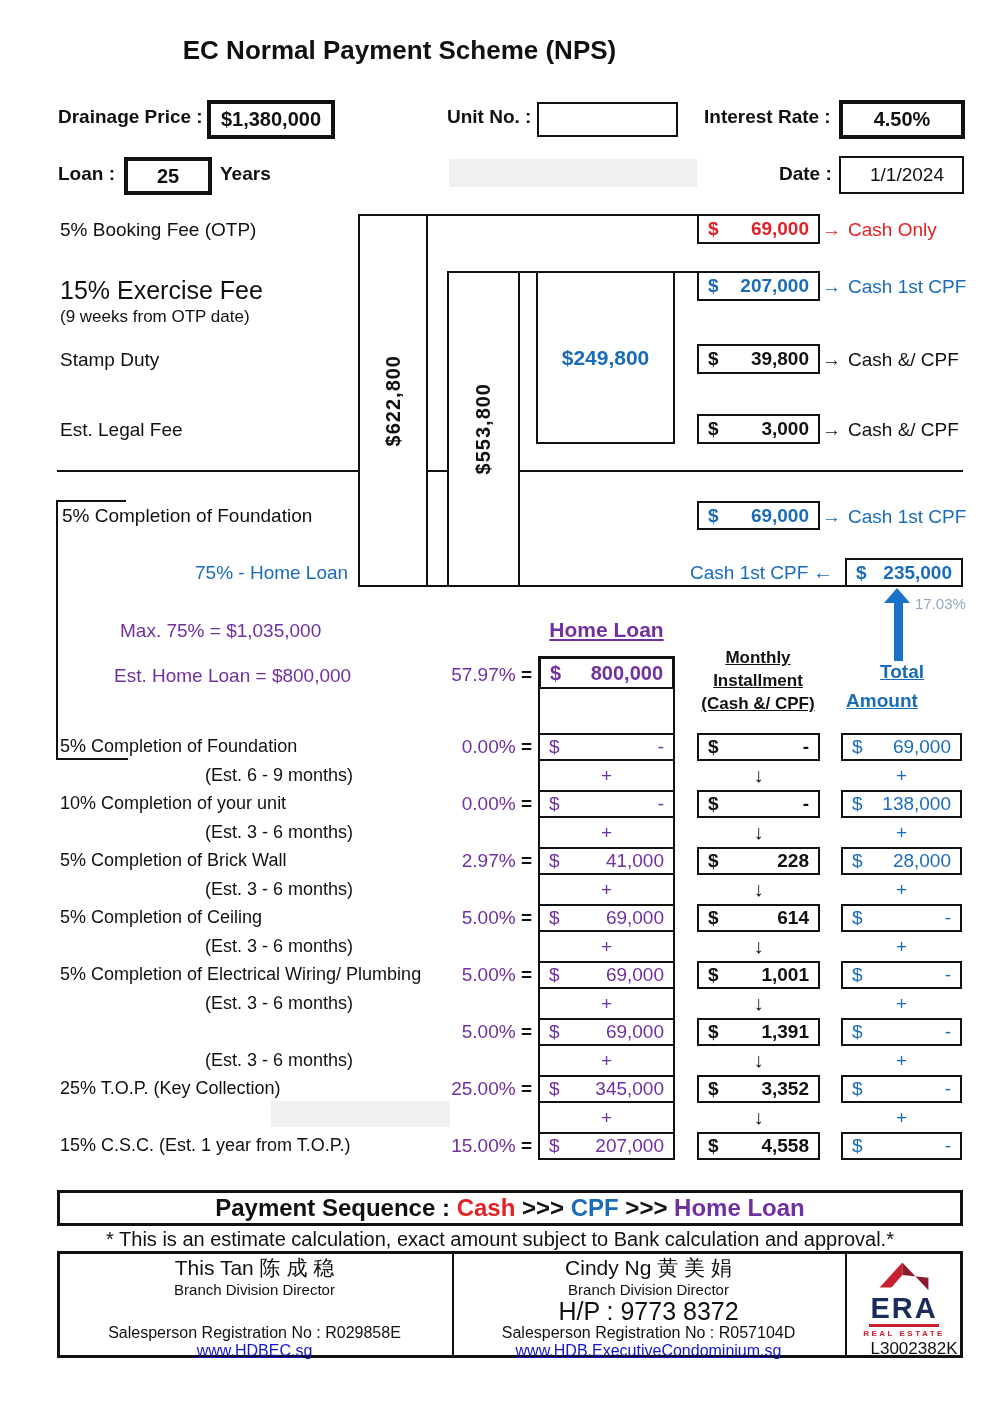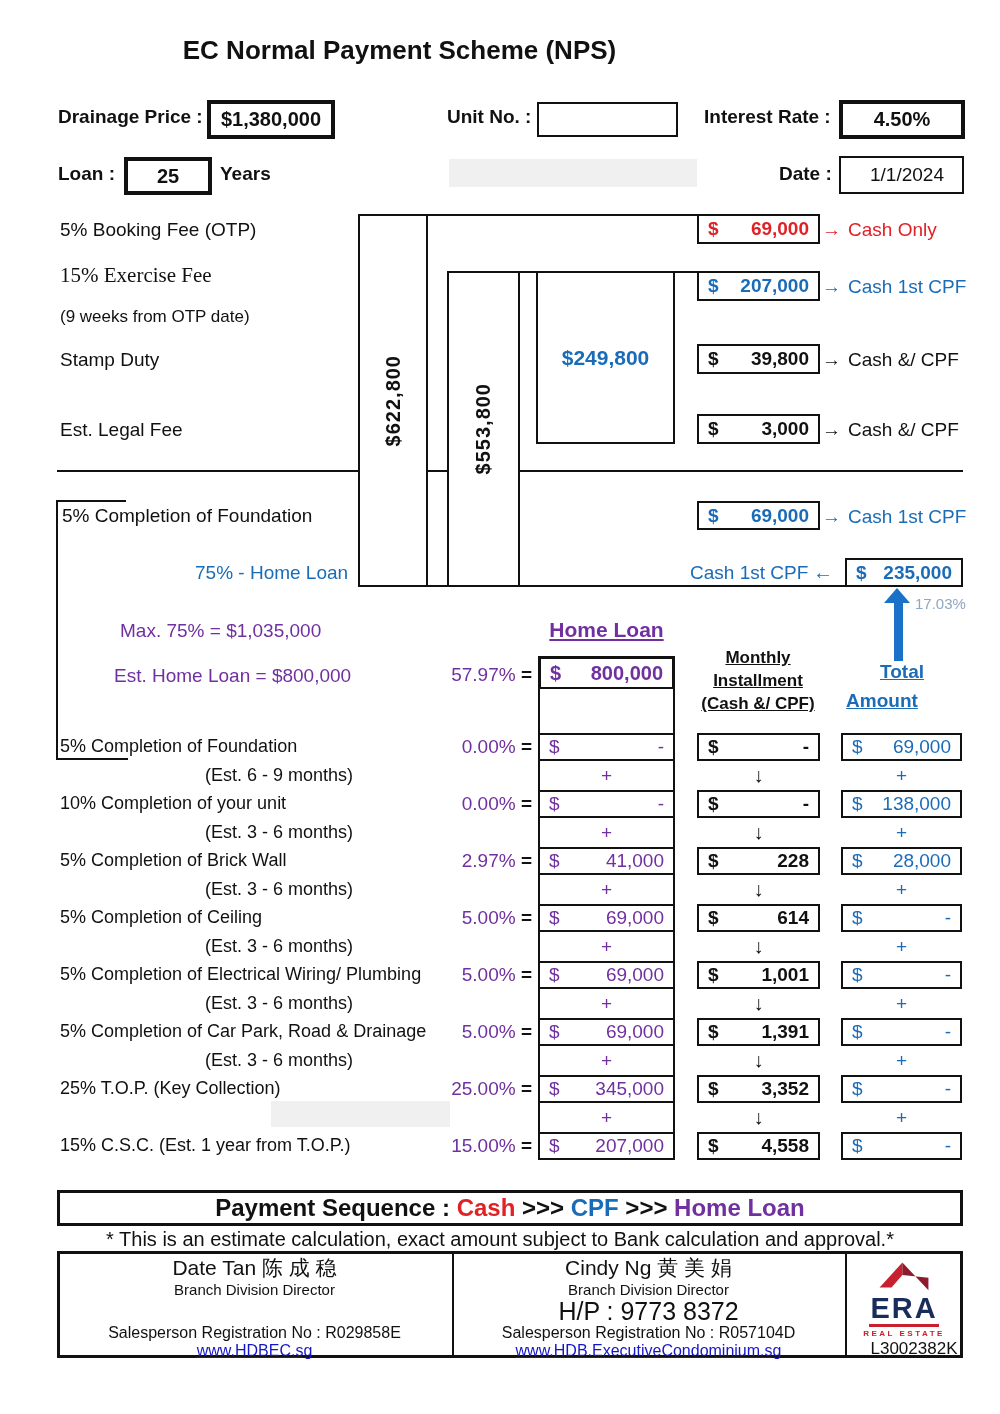--- a/index.html
+++ b/index.html
@@ -66,21 +66,21 @@
     <span class="vtext">$622,800</span>
   </div>
   <div class="obox ctr" style="left:447px;top:271px;width:73px;height:316px;">
     <span class="vtext">$553,800</span>
   </div>
   <div class="obox ctr" style="left:536px;top:271px;width:139px;height:173px;text-align:right;">
     <span class="b blue" style="font-size:21px;">$249,800</span>
   </div>
 
   <div class="t" style="left:60px;top:219px;font-size:19px;">5% Booking Fee (OTP)</div>
-  <div class="t" style="left:60px;top:263px;font-size:21px;font-family:Liberation Serif, serif;">15% Exercise Fee</div>
+  <div class="t" style="left:60px;top:276px;font-size:25px;">15% Exercise Fee</div>
   <div class="t" style="left:60px;top:307px;font-size:17px;">(9 weeks from OTP date)</div>
   <div class="t" style="left:60px;top:349px;font-size:19px;">Stamp Duty</div>
   <div class="t" style="left:60px;top:419px;font-size:19px;text-align:right;">Est. Legal Fee</div>
   <div class="t" style="left:62px;top:505px;font-size:19px;">5% Completion of Foundation</div>
   <div class="t blue" style="left:195px;top:562px;font-size:19px;">75% - Home Loan</div>
 
   <div class="obox amt red" style="left:697px;top:214px;width:123px;height:30px;">
     <span>$</span>
       <span>69,000</span>
   </div>
@@ -241,21 +241,20 @@
       <span>$</span>
       <span>1,001</span>
     </div>
   <div class="t tc" style="left:697px;top:992px;width:123px;font-size:20px;">↓</div>
   <div class="obox amtn blue" style="left:841px;top:961px;width:121px;height:28px;">
       <span>$</span>
       <span>-</span>
     </div>
   <div class="t tc blue" style="left:841px;top:993px;width:121px;font-size:19px;">+</div>
 
-  <div class="t" style="left:60px;top:1021px;font-size:18px;">5% Completion of Car Park, Road &amp; Drainage</div>
   <div class="t" style="left:205px;top:1050px;font-size:18px;">(Est. 3 - 6 months)</div>
   <div class="t tr" style="left:392px;top:1021px;width:140px;font-size:19px;"><span class="pur">5.00%</span>&nbsp;<span class="b">=</span></div>
   <div class="obox amtn pur" style="left:538px;top:1018px;width:137px;height:28px;">
       <span>$</span>
       <span>69,000</span>
     </div>
   <div class="obox ctr pur" style="left:538px;top:1044px;width:137px;height:33px;font-size:19px;">
       <span>+</span>
     </div>
   <div class="obox amt" style="left:697px;top:1018px;width:123px;height:28px;">
@@ -307,21 +306,21 @@
 
   <div class="obox bw3 ctr" style="left:57px;top:1190px;width:906px;height:36px;">
     <span class="b" style="font-size:24px;white-space:pre;"><span>Payment Sequence : </span><span class="red">Cash</span><span> &gt;&gt;&gt; </span><span class="blue">CPF</span><span> &gt;&gt;&gt; </span><span class="pur">Home Loan</span></span>
   </div>
   <div class="t tc" style="left:0;top:1228px;width:1000px;font-size:20px;">* This is an estimate calculation, exact amount subject to Bank calculation and approval.*</div>
 
   <div class="obox bw3" style="left:57px;top:1251px;width:906px;height:107px;"></div>
   <div class="line" style="left:452px;top:1251px;width:2px;height:107px;"></div>
   <div class="line" style="left:845px;top:1251px;width:2px;height:107px;"></div>
 
-  <div class="t tc" style="left:59px;top:1256px;width:391px;font-size:21px;">Date Tan  陈 成 稳</div>
+  <div class="t tc" style="left:59px;top:1256px;width:391px;font-size:21px;">This Tan  陈 成 稳</div>
   <div class="t tc" style="left:59px;top:1281px;width:391px;font-size:15px;">Branch Division Director</div>
   <div class="t tc" style="left:59px;top:1324px;width:391px;font-size:16px;">Salesperson Registration No : R029858E</div>
   <div class="t tc u" style="left:59px;top:1342px;width:391px;font-size:16px;color:#1414c8;">www.HDBEC.sg</div>
 
   <div class="t tc" style="left:454px;top:1256px;width:389px;font-size:21px;">Cindy Ng  黄 美 娟</div>
   <div class="t tc" style="left:454px;top:1281px;width:389px;font-size:15px;">Branch Division Director</div>
   <div class="t tc" style="left:454px;top:1297px;width:389px;font-size:25px;">H/P : 9773 8372</div>
   <div class="t tc" style="left:454px;top:1324px;width:389px;font-size:16px;">Salesperson Registration No : R057104D</div>
   <div class="t tc u" style="left:454px;top:1342px;width:389px;font-size:16px;color:#1414c8;">www.HDB.ExecutiveCondominium.sg</div>
 

